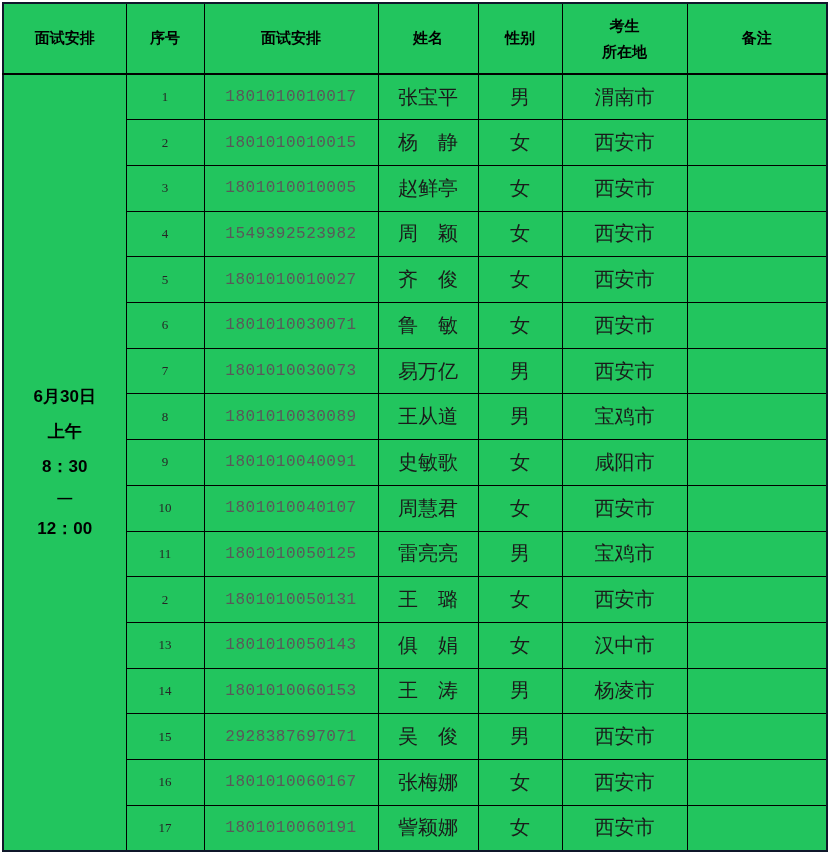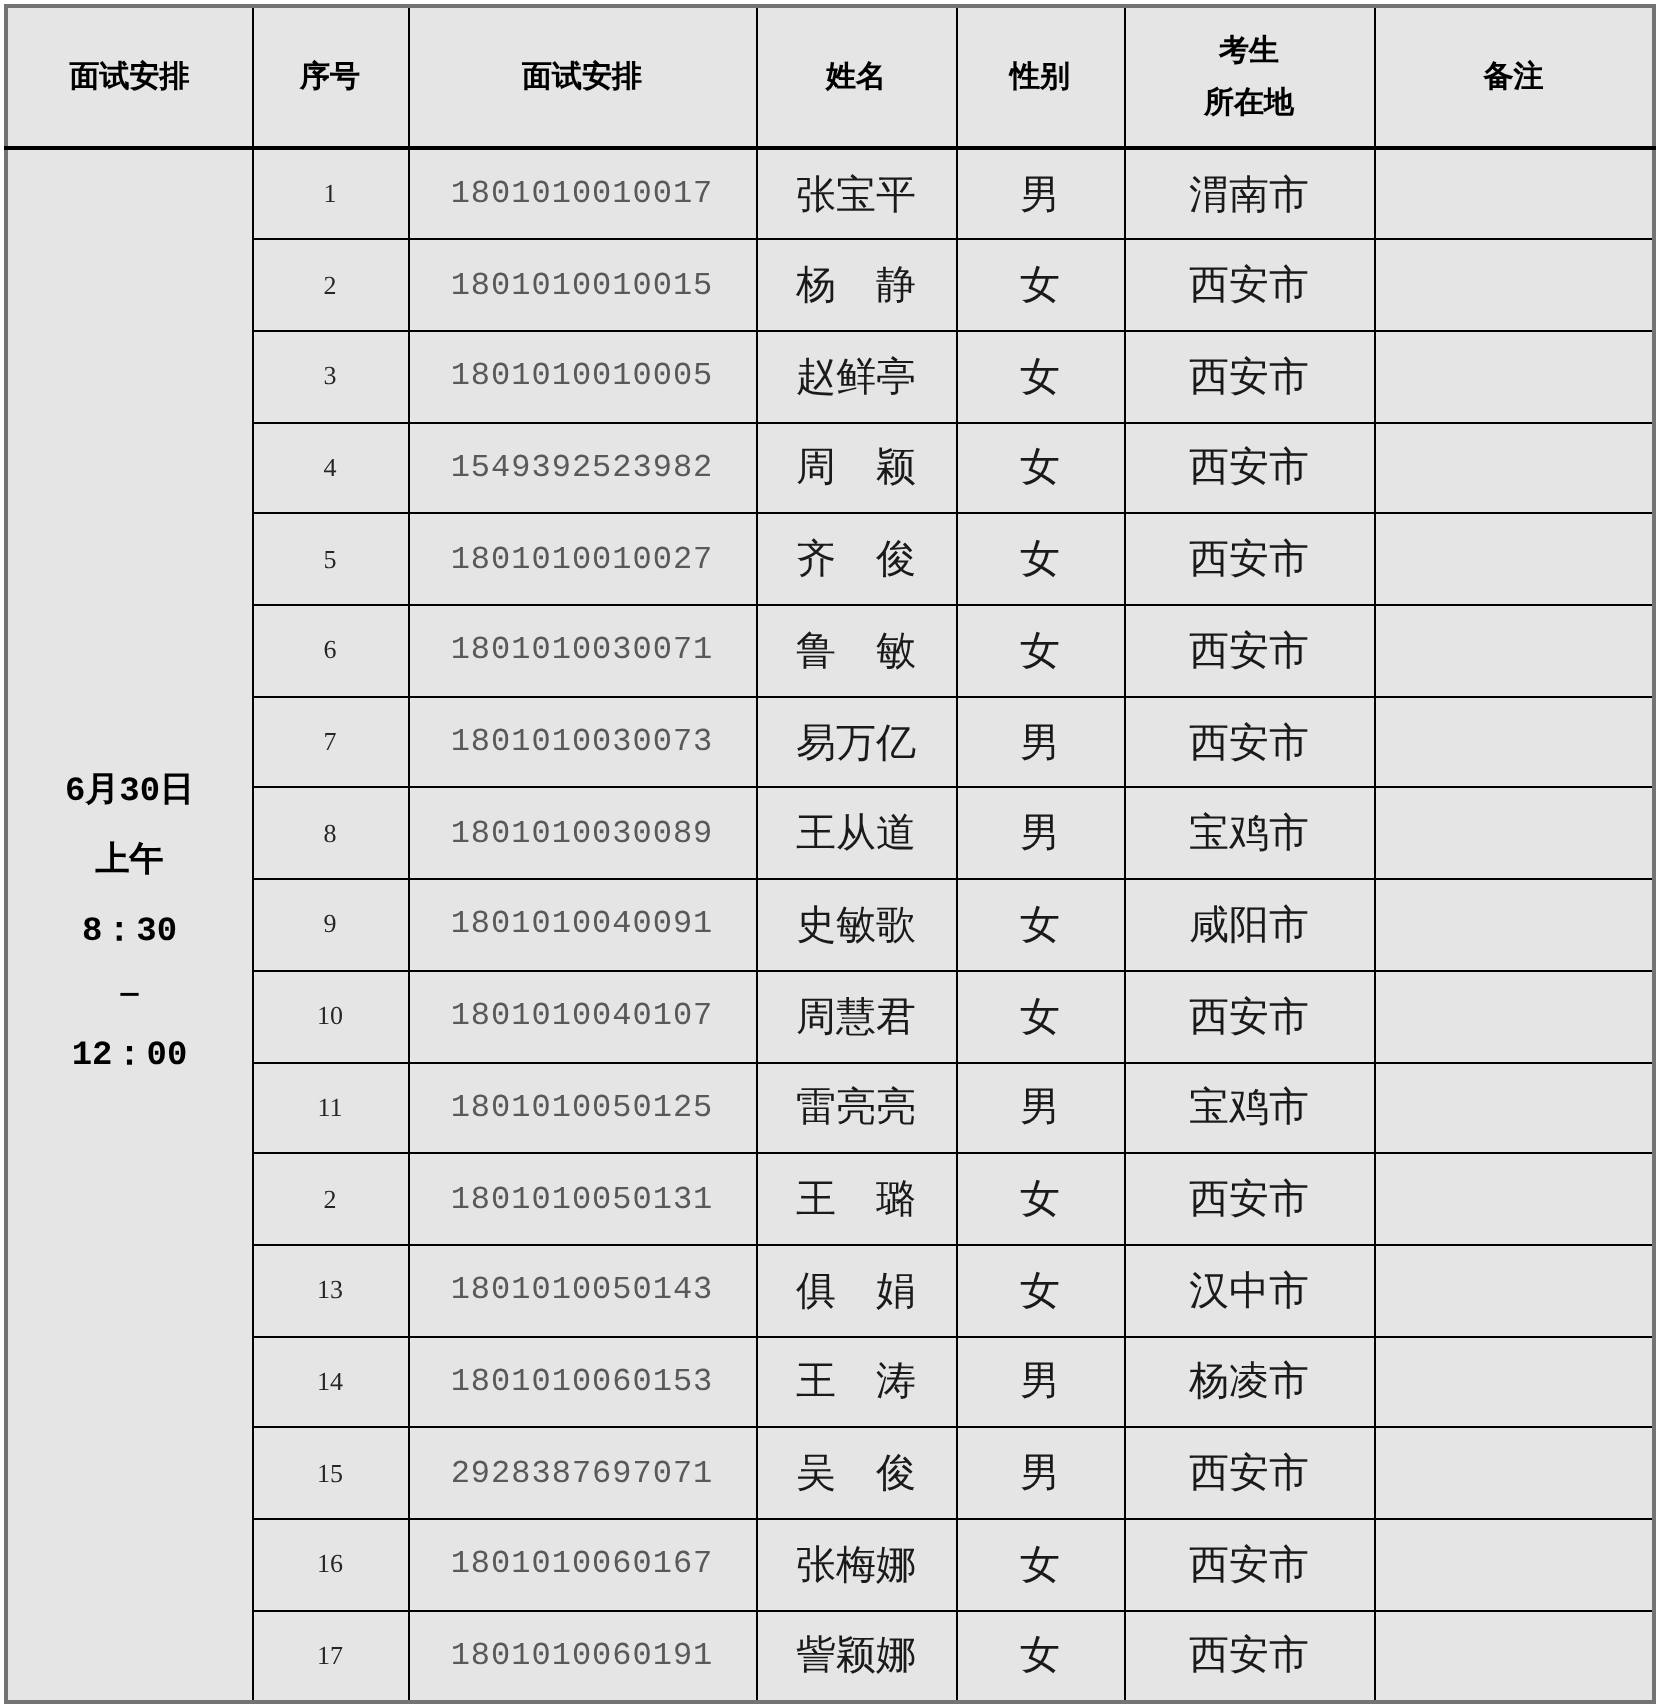--- a/index.html
+++ b/index.html
@@ -10,22 +10,22 @@
     height: 854px;
     background: #ffffff;
     font-family: "Liberation Serif", serif;
   }
   table.interview-table {
     border-collapse: collapse;
     table-layout: fixed;
     width: 824px;
     height: 850px;
     margin: 2px;
-    border: 2px solid #737373;
-    background: #e5e5e5;
+    border: 2px solid #0f172a;
+    background: #22c55e;
   }
   th, td {
     border: 1px solid #000000;
     text-align: center;
     vertical-align: middle;
     padding: 0;
     overflow: hidden;
   }
   thead tr { height: 71px; }
   thead th {
@@ -50,21 +50,21 @@
   td.col-name, td.col-gender, td.col-city {
     font-family: "Liberation Serif", serif;
     font-size: 20px;
     color: #1a1a1a;
   }
   td.col-remark {
     font-size: 14px;
     color: #1a1a1a;
   }
   td.schedule-cell {
-    font-family: Liberation Mono, monospace;
+    font-family: Liberation Sans, sans-serif;
     font-weight: bold;
     font-size: 17px;
     color: #000000;
   }
   .sched-line { margin: 13px 0; line-height: 22px; }
   .sched-dash { margin: 0; line-height: 14px; font-size: 15px; }
   .hline { display: block; line-height: 26px; text-align: center; }
 </style>
 </head>
 <body>

